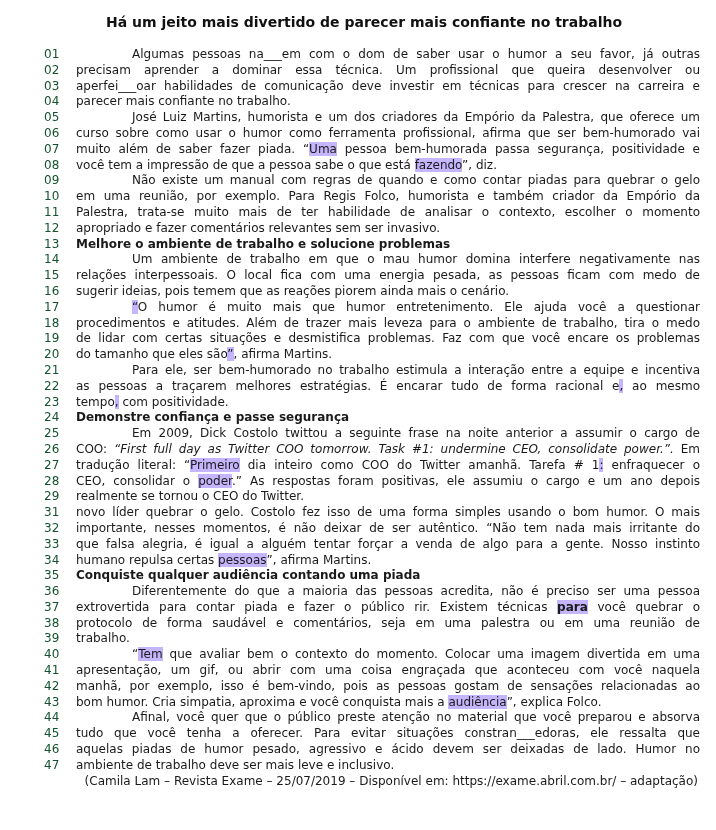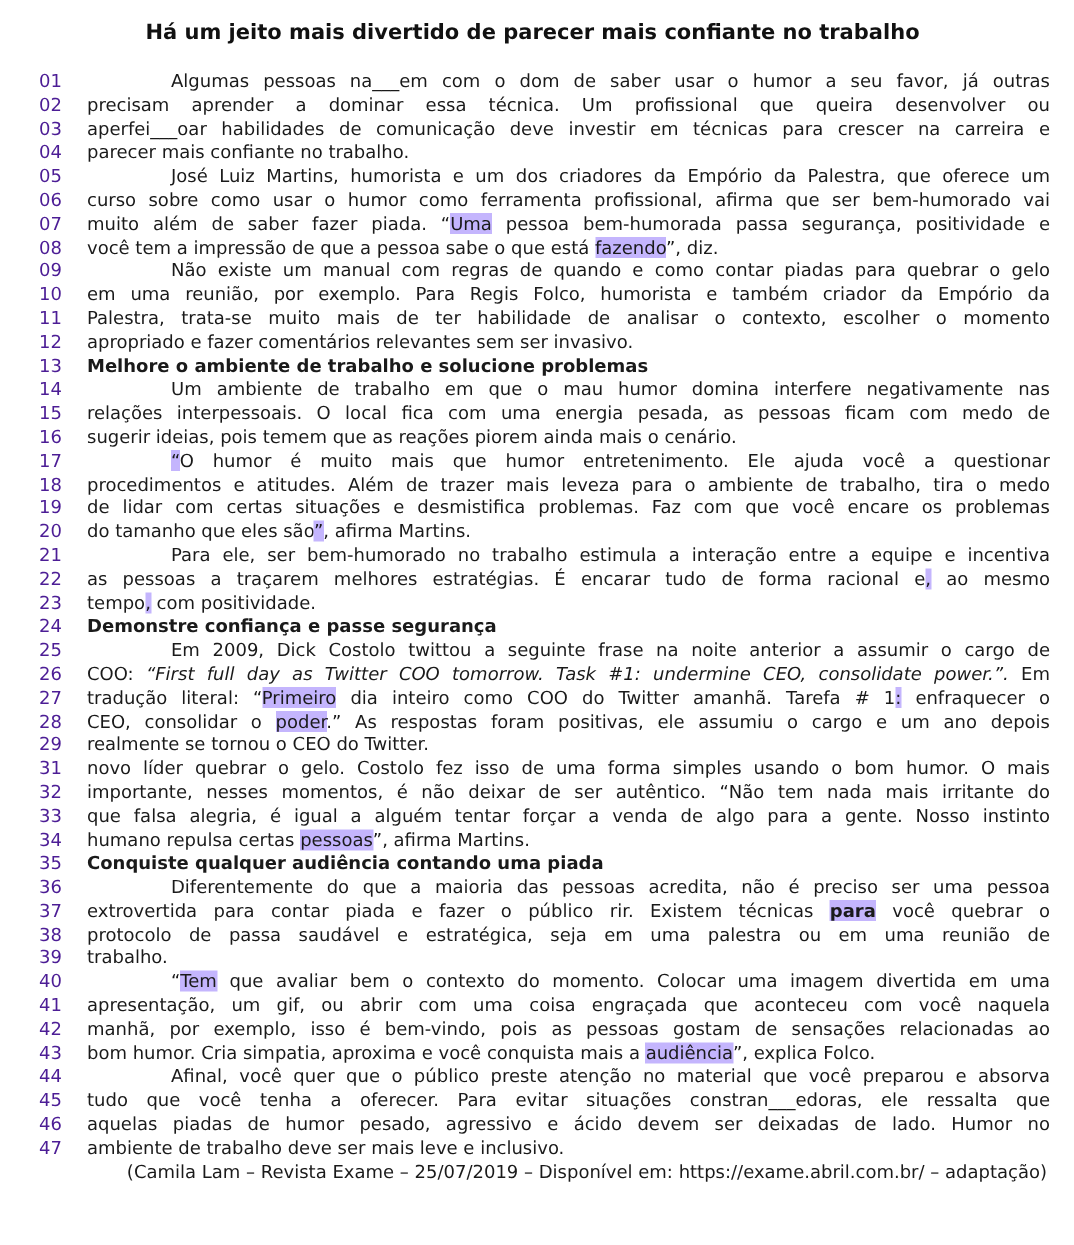--- a/index.html
+++ b/index.html
@@ -5,39 +5,39 @@
   * { margin: 0; padding: 0; box-sizing: border-box; }
   html, body { background: #ffffff; }
   body {
     width: 716px; height: 830px;
     font-family: "DejaVu Sans", "Liberation Sans", sans-serif;
     color: #1a1a1a;
     overflow: hidden;
   }
   .page {
     width: 716px; height: 612px;
-    padding: 12px 16px 6px 10px;
+    padding: 12px 16px 6px 28px;
     display: flex; flex-direction: column;
   }
   .title {
     font-size: 14px; font-weight: bold;
     text-align: center;
     margin: 2px 0 17px 0;
     color: #111;
   }
   .text-body { flex: 1 1 auto; }
   .line {
     display: flex;
     font-size: 12px;
     line-height: 15.8px;
   }
   .num {
     flex: 0 0 48px;
     padding-left: 16px;
-    color: #4c1d95;
+    color: #14532d;
   }
   .txt {
     flex: 1 1 auto;
     text-align: justify;
     text-align-last: left;
   }
   .line.jfull .txt { text-align-last: justify; }
   .line.indent .txt { text-indent: 56px; }
   .line.heading .txt { font-weight: bold; }
   .seg.b { font-weight: bold; }
@@ -197,21 +197,21 @@
       <div class="line indent jfull">
         <span class="num">36</span>
         <span class="txt"><span class="seg">Diferentemente do que a maioria das pessoas acredita, não é preciso ser uma pessoa</span></span>
       </div>
       <div class="line jfull">
         <span class="num">37</span>
         <span class="txt"><span class="seg">extrovertida para contar piada e fazer o público rir. Existem técnicas </span><span class="seg b hl">para</span><span class="seg"> você quebrar o</span></span>
       </div>
       <div class="line jfull">
         <span class="num">38</span>
-        <span class="txt"><span class="seg">protocolo de passa saudável e estratégica, seja em uma palestra ou em uma reunião de</span></span>
+        <span class="txt"><span class="seg">protocolo de forma saudável e comentários, seja em uma palestra ou em uma reunião de</span></span>
       </div>
       <div class="line">
         <span class="num">39</span>
         <span class="txt"><span class="seg">trabalho.</span></span>
       </div>
       <div class="line indent jfull">
         <span class="num">40</span>
         <span class="txt"><span class="seg">“</span><span class="seg hl">Tem</span><span class="seg"> que avaliar bem o contexto do momento. Colocar uma imagem divertida em uma</span></span>
       </div>
       <div class="line jfull">

